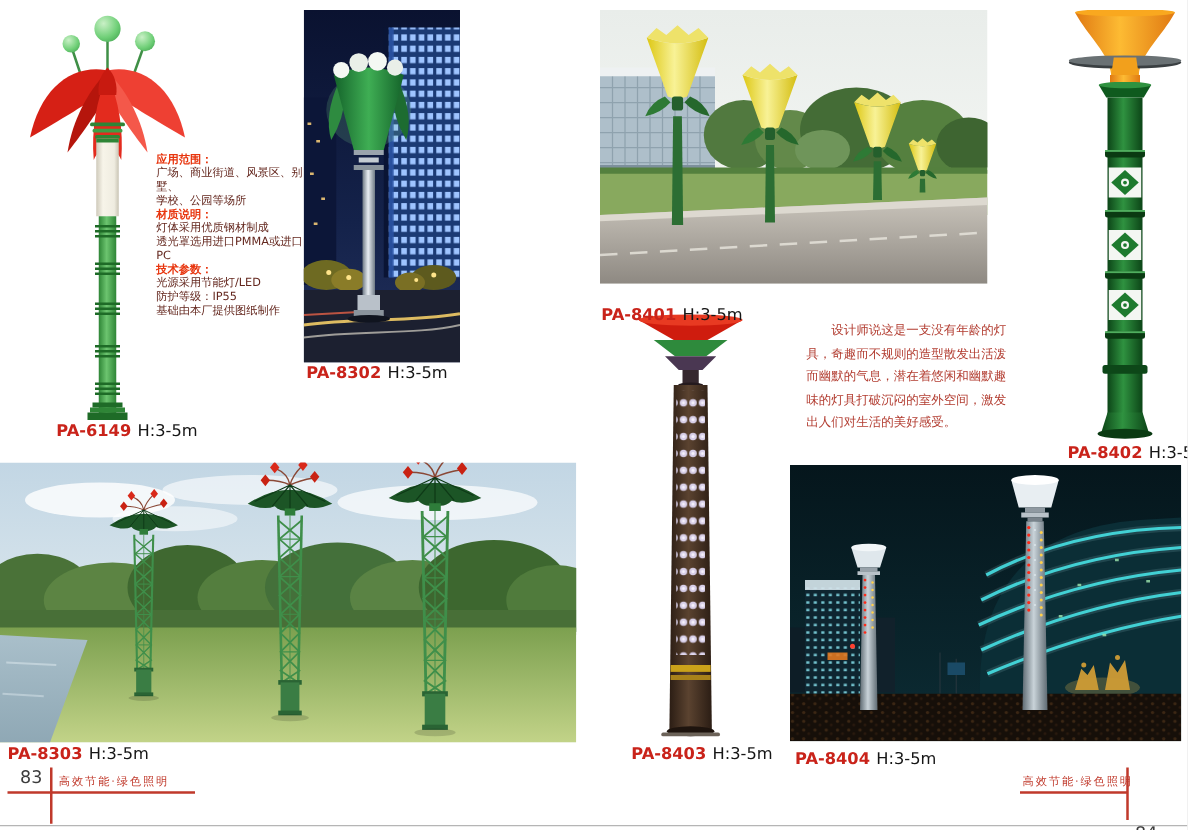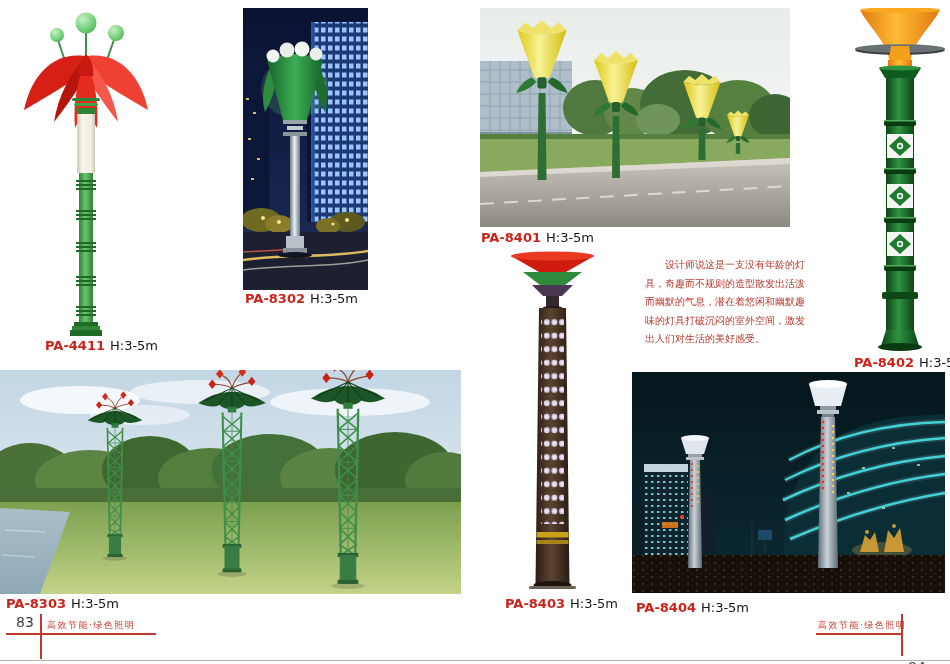--- a/index.html
+++ b/index.html
@@ -78,20 +78,32 @@
         <rect x="54" y="274" width="20" height="2"></rect>
       <rect x="54" y="296" width="20" height="2"></rect>
         <rect x="54" y="300" width="20" height="2"></rect>
         <rect x="54" y="304" width="20" height="2"></rect>
     </g>
     <rect x="52" y="312" width="24" height="4" fill="#1e6b27"></rect>
     <rect x="50" y="316" width="28" height="4" fill="#2e8536"></rect>
     <rect x="48" y="320" width="32" height="6" fill="#1e6b27"></rect>
   </svg>
 
+  <div class="info">
+    <div class="ih">应用范围：</div>
+    <div class="il">广场、商业街道、风景区、别墅、</div>
+    <div class="il">学校、公园等场所</div>
+    <div class="ih">材质说明：</div>
+    <div class="il">灯体采用优质钢材制成</div>
+    <div class="il">透光罩选用进口PMMA或进口PC</div>
+    <div class="ih">技术参数：</div>
+    <div class="il">光源采用节能灯/LED</div>
+    <div class="il">防护等级：IP55</div>
+    <div class="il">基础由本厂提供图纸制作</div>
+  </div>
 
   <svg class="photo" style="left:243px;top:8px;" width="125" height="282" viewBox="0 0 125 282">
     <defs>
       <linearGradient id="g4sky" x1="0" y1="0" x2="0" y2="1">
         <stop offset="0" stop-color="#0a1230"></stop>
           <stop offset="0.6" stop-color="#14224a"></stop>
           <stop offset="1" stop-color="#23315c"></stop>
       </linearGradient>
       <pattern id="g4win" width="7" height="9" patternUnits="userSpaceOnUse">
         <rect width="7" height="9" fill="#1b3a74"></rect>
@@ -499,29 +511,29 @@
           <circle cx="196" cy="64" r="0.8"></circle>
           <circle cx="196" cy="76" r="0.8"></circle>
         <circle cx="196" cy="88" r="0.8"></circle>
           <circle cx="196" cy="100" r="0.8"></circle>
           <circle cx="196" cy="112" r="0.8"></circle>
       </g>
     </g>
   </svg>
 
   <div class="plabel" style="left:45px;top:338px;">
-    <span class="model">PA-4411</span><span class="h">H:3-5m</span>
+    <span class="model">PA-6149</span><span class="h">H:3-5m</span>
   </div>
   <div class="plabel" style="left:245px;top:291px;">
     <span class="model">PA-8302</span><span class="h">H:3-5m</span>
   </div>
   <div class="plabel" style="left:6px;top:596px;">
     <span class="model">PA-8303</span><span class="h">H:3-5m</span>
   </div>
-  <div class="plabel" style="left:481px;top:230px;">
+  <div class="plabel" style="left:481px;top:245px;">
     <span class="model">PA-8401</span><span class="h">H:3-5m</span>
   </div>
   <div class="plabel" style="left:854px;top:355px;">
     <span class="model">PA-8402</span><span class="h">H:3-5m</span>
   </div>
   <div class="plabel" style="left:505px;top:596px;">
     <span class="model">PA-8403</span><span class="h">H:3-5m</span>
   </div>
   <div class="plabel" style="left:636px;top:600px;text-align:center;">
     <span class="model">PA-8404</span><span class="h">H:3-5m</span>

